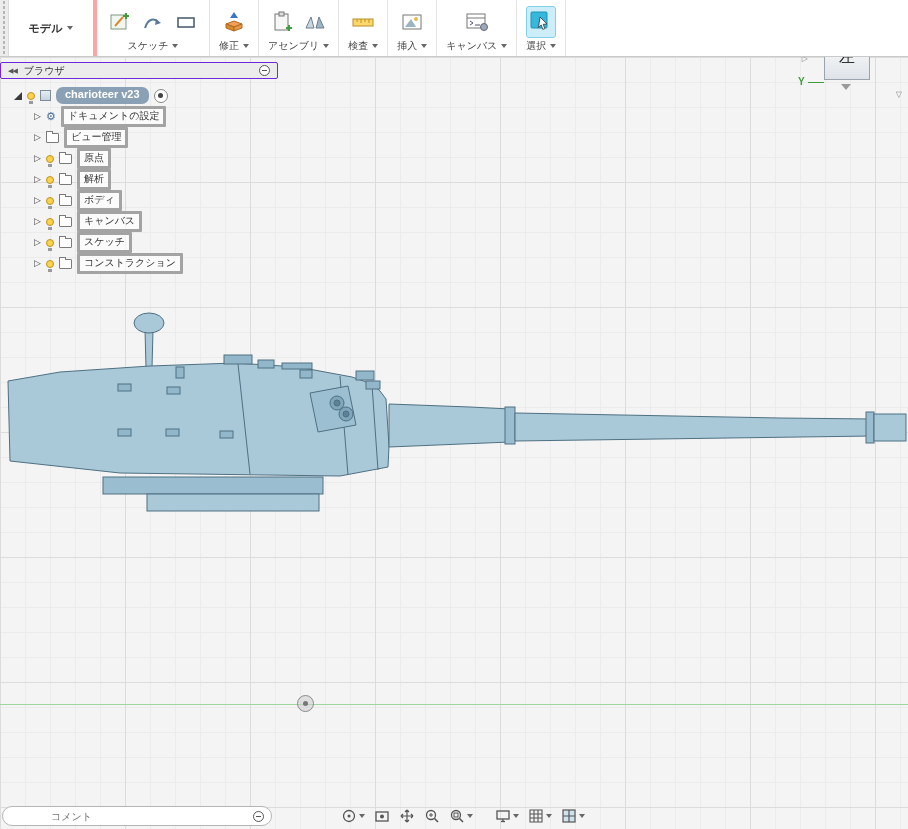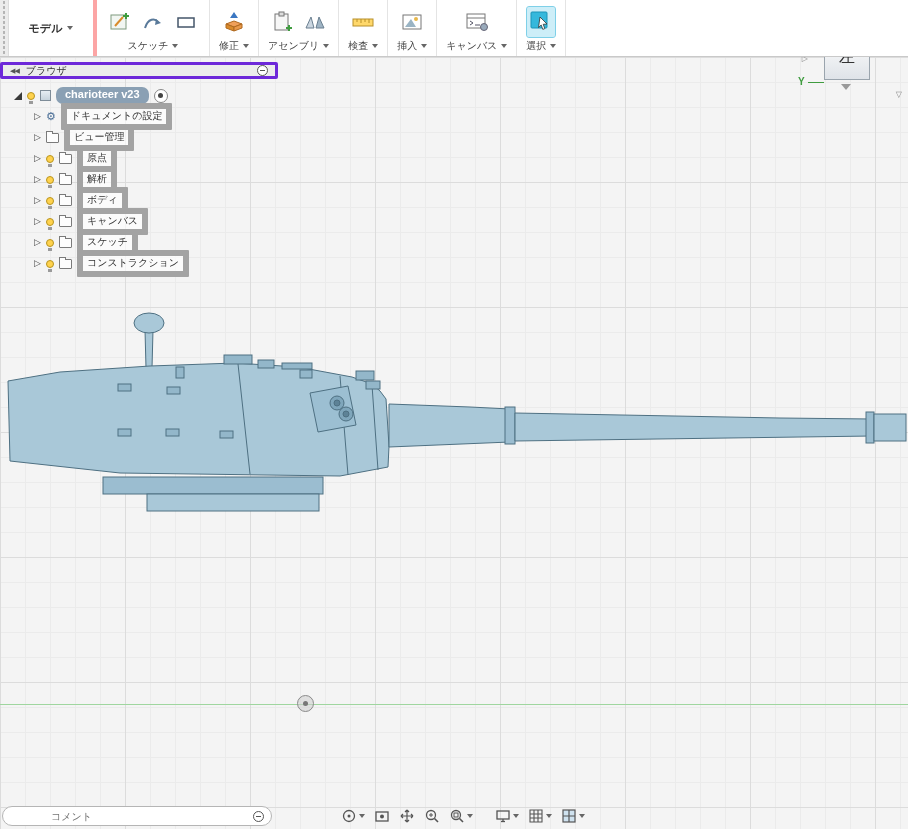--- a/index.html
+++ b/index.html
@@ -57,21 +57,21 @@
   .vc-y { position:absolute; left:8px; top:74px; font-size:10px; font-weight:bold; color:#3f9c3f; }
   .vc-yline { position:absolute; left:18px; top:80px; width:16px; height:1px; background:#3f9c3f; }
   .vc-up, .vc-down { position:absolute; left:51px; width:0; height:0;
     border-left:5px solid transparent; border-right:5px solid transparent; cursor:pointer; }
   .vc-up { top:22px; border-bottom:6px solid #9a9a9a; }
   .vc-down { top:82px; border-top:6px solid #9a9a9a; }
   .panel-arrow { position:absolute; font-size:8px; color:#8a8a8a; cursor:pointer; }
 
   
   .browser { position:absolute; left:0; top:62px; width:278px; z-index:20; }
-  .browser-header { height:17px; background:#ececec; border:3px solid #6d28d9;
+  .browser-header { height:17px; background:#ececec; border:1px solid #6d28d9;
     display:flex; align-items:center; padding:0 7px; gap:7px; border-radius:2px; }
   .collapse-icon { font-size:7px; color:#555; letter-spacing:-1px; cursor:pointer; }
   .browser-title { font-size:10px; color:#333; flex:1; }
   .minus-btn { width:11px; height:11px; border:1px solid #555; border-radius:50%; background:#fff;
     display:flex; align-items:center; justify-content:center; cursor:pointer; }
   .minus-btn::after { content:""; width:5px; height:1px; background:#555; }
   .tree { padding:6px 0 0 0; }
   .trow { display:flex; align-items:center; height:21px; gap:5px; }
   .trow.root { padding-left:14px; }
   .trow.child { padding-left:34px; }
@@ -84,21 +84,21 @@
     position:relative; flex:0 0 auto; }
   .folder::before { content:""; position:absolute; top:-3px; left:-1px; width:5px; height:2px;
     border:1px solid #7a7a7a; border-bottom:none; background:#fdfdfd; }
   .gear { font-size:11px; color:#4a6e96; line-height:1; }
   .cubeicon { width:11px; height:11px; background:linear-gradient(#e6edf3,#c6d3dd); border:1px solid #7e8c98; }
   .root-chip { background:#8aa0b4; color:#fff; font-size:11px; font-weight:bold;
     padding:1px 9px 4px 9px; border-radius:7px; cursor:pointer; }
   .activate-radio { width:14px; height:14px; border:1px solid #888; border-radius:50%; background:#fff;
     display:flex; align-items:center; justify-content:center; cursor:pointer; }
   .activate-radio::after { content:""; width:5px; height:5px; border-radius:50%; background:#444; }
-  .node-label { font-size:10px; color:#333; border:6px solid #a3a3a3; background:rgba(255,255,255,.65);
+  .node-label { font-size:10px; color:#333; border:3px solid #a3a3a3; background:rgba(255,255,255,.65);
     padding:0 4px 1px 4px; border-radius:1px; white-space:nowrap; cursor:pointer; }
 
   
   .comment-bar { position:absolute; left:2px; bottom:3px; width:270px; height:20px;
     background:#fff; border:1px solid #b5b5b5; border-radius:10px;
     display:flex; align-items:center; padding:0 7px; gap:6px; z-index:22; }
   .comment-input { flex:1; border:none; outline:none; font-size:10px; color:#444; background:transparent;
     font-family:"Liberation Sans", sans-serif;margin-left:41px; }
   .navbar { position:absolute; left:338px; bottom:2px; height:22px; display:flex; align-items:center;
     gap:3px; z-index:22; }

